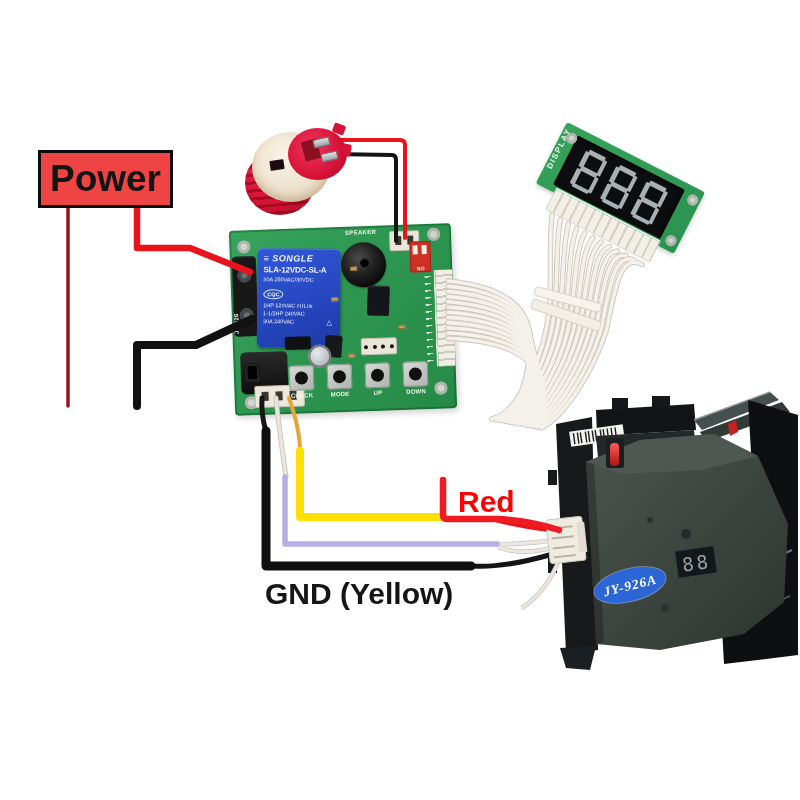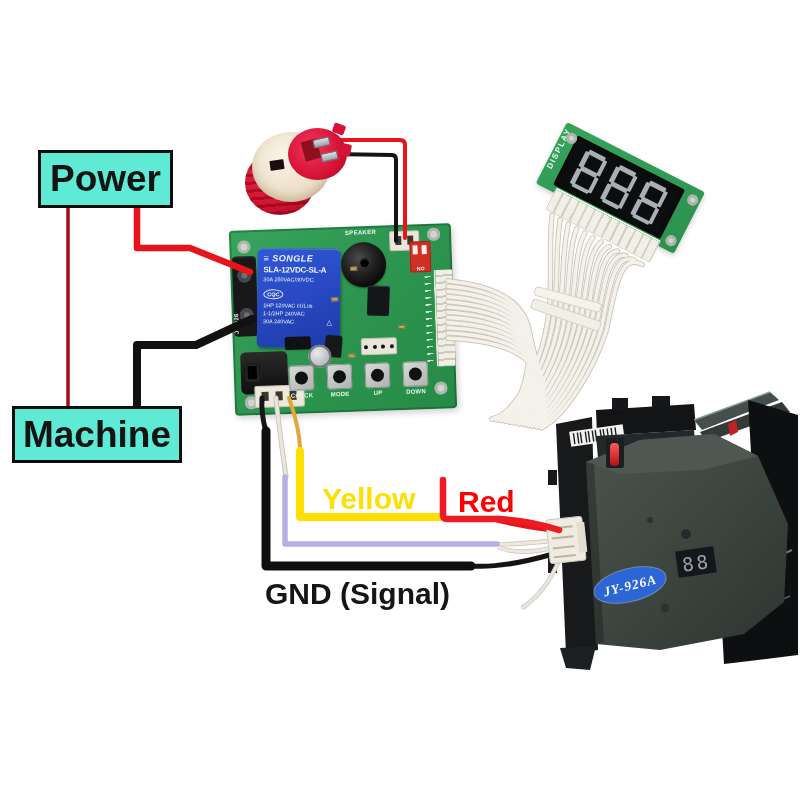--- a/index.html
+++ b/index.html
@@ -1,19 +1,19 @@
 <!DOCTYPE html>
 <html><head>
 <meta charset="utf-8">
 <style>
   html,body{margin:0;padding:0;background:#fff;}
   .canvas{position:relative;width:800px;height:800px;background:#fff;overflow:hidden;
           font-family:"Liberation Sans",sans-serif;}
   
-  .iobox{position:absolute;border:3px solid #0c0c0c;background:#5eead4;display:flex;
+  .iobox{position:absolute;border:3px solid #0c0c0c;background:#ef4444;display:flex;
          align-items:center;justify-content:center;font-size:37px;font-weight:600;
          color:#141414;z-index:6;}
   #powerBox{left:38px;top:150px;width:129px;height:52px;}
   #machineBox{left:12px;top:406px;width:164px;height:51px;}
   
   .wl{position:absolute;font-weight:700;z-index:6;white-space:nowrap;}
   #lblDC{left:378px;top:444px;font-size:31px;color:#fe0000;}
   #lblYellow{left:322px;top:482px;font-size:30px;color:#ffdf00;}
   #lblRed{left:458px;top:485px;font-size:30px;color:#fe0000;}
   #lblSignal{left:293px;top:518px;font-size:23px;color:#b7aee6;}
@@ -386,17 +386,15 @@
     <div class="bcap"></div>
     <div class="notch n1"></div>
     <div class="notch n2"></div>
     <div class="slotB"></div>
     <div class="tbase"></div>
     <div class="term t1"></div>
     <div class="term t2"></div>
   </div>
 
   <div class="iobox" id="powerBox">Power</div>
-  <div class="iobox" id="machineBox">Machine</div>
-  <div class="wl" id="lblYellow">Yellow</div>
   <div class="wl" id="lblRed">Red</div>
-  <div class="wl" id="lblGND">GND (Signal)</div>
+  <div class="wl" id="lblGND">GND (Yellow)</div>
 </div>
 
 </body></html>

